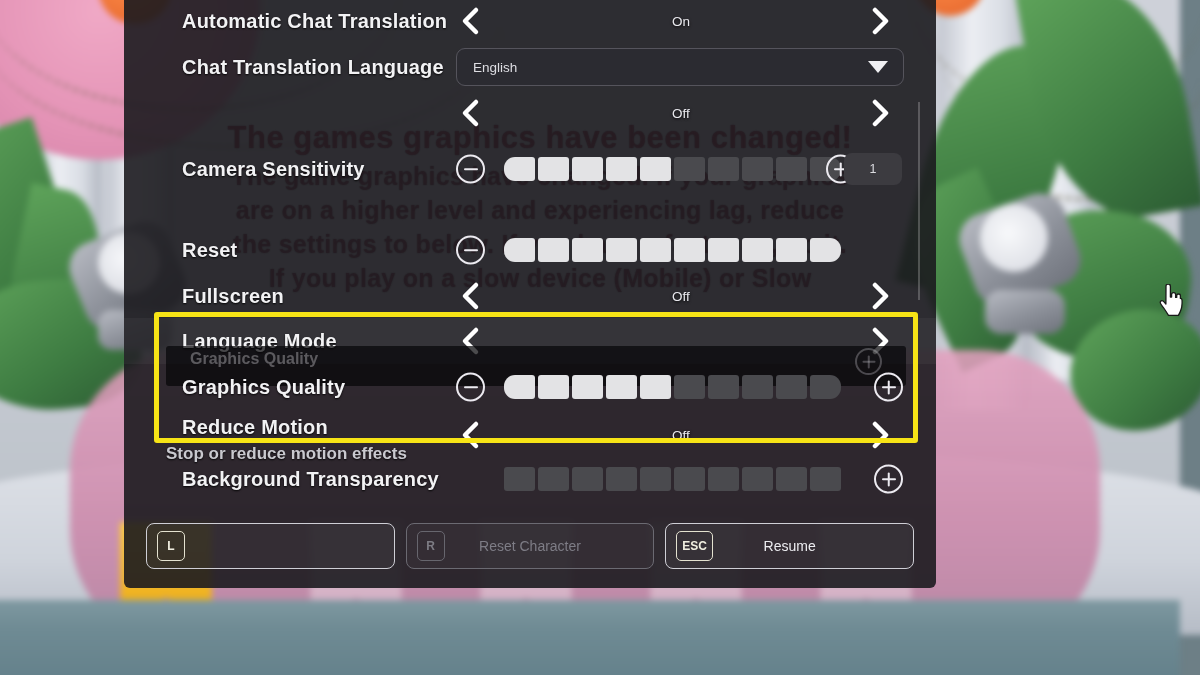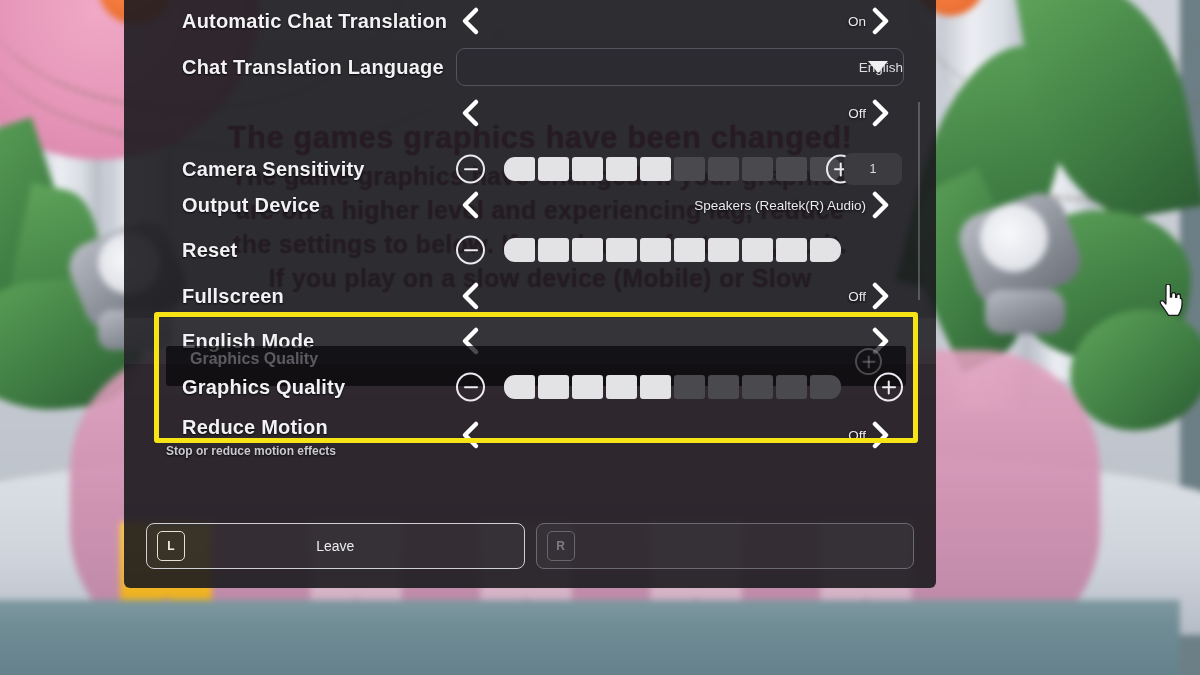--- a/index.html
+++ b/index.html
@@ -159,36 +159,36 @@
 
   .row-label {
     position: absolute; left: 42px; top: 50%; transform: translateY(-50%);
     color: #f2f2f4; font-size: 20px; font-weight: bold;
     letter-spacing: .2px; white-space: nowrap;
     text-shadow: 0 1px 2px rgba(0,0,0,.9);
     margin-left: 16px;
   }
   .row-sublabel {
     position: absolute; left: 42px;
-    color: #c9c9cf; font-size: 12px; font-weight: bold;
+    color: #c9c9cf; font-size: 17px; font-weight: bold;
     text-shadow: 0 1px 2px rgba(0,0,0,.9);
   }
 
   
   .arrow {
     position: absolute; top: 50%; transform: translateY(-50%);
     width: 28px; height: 30px; cursor: pointer;
   }
   .arrow svg { width: 100%; height: 100%; display: block; }
   .arrow-left { left: 332px; }
   .arrow-right { left: 742px; }
   .sel-value {
     position: absolute; left: 372px; width: 370px; top: 50%;
     transform: translateY(-50%);
-    text-align: right; color: #e9e9ee; font-size: 13.5px;
+    text-align: center; color: #e9e9ee; font-size: 13.5px;
     text-shadow: 0 1px 3px rgba(0,0,0,.95);
   }
 
   
   .circ-btn {
     position: absolute; top: 50%; transform: translateY(-50%);
     width: 29px; height: 29px; border-radius: 50%;
     border: 2px solid #eceaf0; cursor: pointer;
   }
   .circ-btn::before {
@@ -220,21 +220,21 @@
     background: #3c3b40;
     display: flex; align-items: center; justify-content: center;
     color: #dcdce0; font-size: 12.5px;
   }
 
   
   .dropdown {
     position: absolute; left: 332px; top: 50%; transform: translateY(-50%);
     width: 448px; height: 38px; border-radius: 9px;
     background: #2b2b31; border: 1px solid #55545c;
-    display: flex; align-items: center; cursor: pointer; justify-content: flex-end;
+    display: flex; align-items: center; cursor: pointer;
   }
   .dropdown-value {
     margin-left: 16px; color: #dedee3; font-size: 13.5px;
   }
   .caret {
     position: absolute; right: 15px; top: 50%; transform: translateY(-50%);
     width: 0; height: 0;
     border-left: 10px solid transparent; border-right: 10px solid transparent;
     border-top: 12px solid #f0f0f3;
   }
@@ -415,34 +415,20 @@
           <div class="seg"></div>
             <div class="seg"></div>
             <div class="seg"></div>
           <div class="seg"></div>
             <div class="seg"></div>
         </div>
         <div class="circ-btn plus" style="left:702px"></div>
         <div class="value-chip" style="left:720px">1</div>
       </div>
 
-      <div class="row" style="top:192px">
-        <div class="row-label">Output Device</div>
-        <div class="arrow arrow-left">
-          <svg viewBox="0 0 28 30">
-              <path d="M20 4 L9 15 L20 26" fill="none" stroke="#ffffff" stroke-width="4.5" stroke-linecap="round" stroke-linejoin="round"></path>
-            </svg>
-        </div>
-        <div class="sel-value">Speakers (Realtek(R) Audio)</div>
-        <div class="arrow arrow-right">
-          <svg viewBox="0 0 28 30">
-              <path d="M9 4 L20 15 L9 26" fill="none" stroke="#ffffff" stroke-width="4.5" stroke-linecap="round" stroke-linejoin="round"></path>
-            </svg>
-        </div>
-      </div>
 
       <div class="row" style="top:237px">
         <div class="row-label">Reset</div>
         <div class="circ-btn" style="left:332px"></div>
         <div class="seg-track rounded" style="left:380px">
           <div class="seg on"></div>
             <div class="seg on"></div>
             <div class="seg on"></div>
           <div class="seg on"></div>
             <div class="seg on"></div>
@@ -463,21 +449,21 @@
         </div>
         <div class="sel-value">Off</div>
         <div class="arrow arrow-right">
           <svg viewBox="0 0 28 30">
               <path d="M9 4 L20 15 L9 26" fill="none" stroke="#ffffff" stroke-width="4.5" stroke-linecap="round" stroke-linejoin="round"></path>
             </svg>
         </div>
       </div>
 
       <div class="row row-band" style="top:328px">
-        <div class="row-label">English Mode</div>
+        <div class="row-label">Language Mode</div>
         <div class="arrow arrow-left">
           <svg viewBox="0 0 28 30">
               <path d="M20 4 L9 15 L20 26" fill="none" stroke="#ffffff" stroke-width="4.5" stroke-linecap="round" stroke-linejoin="round"></path>
             </svg>
         </div>
         <div class="arrow arrow-right">
           <svg viewBox="0 0 28 30">
               <path d="M9 4 L20 15 L9 26" fill="none" stroke="#ffffff" stroke-width="4.5" stroke-linecap="round" stroke-linejoin="round"></path>
             </svg>
         </div>
@@ -515,28 +501,48 @@
             </svg>
         </div>
         <div class="sel-value" style="top:31px">Off</div>
         <div class="arrow arrow-right" style="top:31px">
           <svg viewBox="0 0 28 30">
               <path d="M9 4 L20 15 L9 26" fill="none" stroke="#ffffff" stroke-width="4.5" stroke-linecap="round" stroke-linejoin="round"></path>
             </svg>
         </div>
       </div>
 
+      <div class="row" style="top:466px">
+        <div class="row-label">Background Transparency</div>
+        <div class="seg-track" style="left:380px">
+          <div class="seg"></div>
+            <div class="seg"></div>
+            <div class="seg"></div>
+          <div class="seg"></div>
+            <div class="seg"></div>
+            <div class="seg"></div>
+          <div class="seg"></div>
+            <div class="seg"></div>
+            <div class="seg"></div>
+          <div class="seg"></div>
+        </div>
+        <div class="circ-btn plus" style="left:750px"></div>
+      </div>
 
       <div class="footer">
         <div class="fbtn">
           <span class="key-badge">L</span>
-          <span class="fbtn-label">Leave</span>
         </div>
         <div class="fbtn disabled">
           <span class="key-badge">R</span>
+          <span class="fbtn-label">Reset Character</span>
+        </div>
+        <div class="fbtn">
+          <span class="key-badge">ESC</span>
+          <span class="fbtn-label">Resume</span>
         </div>
       </div>
 
       <div class="scrollbar-track"></div>
     </div>
   </div>
 
   <div class="highlight-box"></div>
 
   <div class="cursor">

